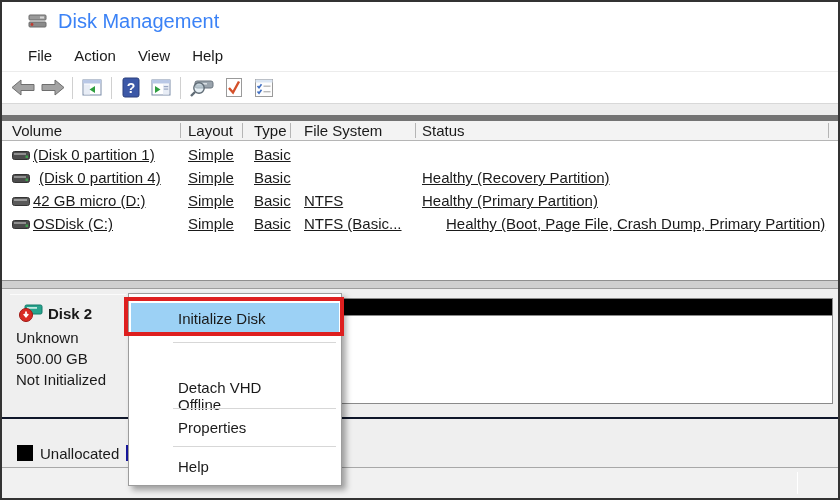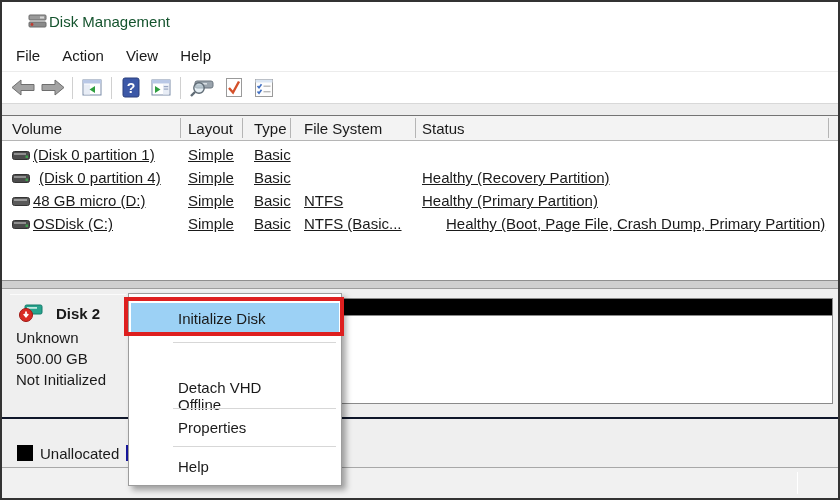--- a/index.html
+++ b/index.html
@@ -4,49 +4,49 @@
 <style>
   * { margin:0; padding:0; box-sizing:border-box; }
   html,body { width:840px; height:500px; font-family:"Liberation Sans", sans-serif; background:#fff; }
   .window {
     position:relative; width:840px; height:500px;
     border:2px solid #333; background:#fff; overflow:hidden;
     display:flex; flex-direction:column;
   }
   
   .titlebar { height:38px; display:flex; align-items:center; padding-left:26px; background:#fff; flex:0 0 auto; }
-  .titlebar .title { font-size:15px; color:#14532d; margin-left:1px; }
-  
-  .menubar { height:31px; display:flex; align-items:center; padding-left:3px; background:#fff; flex:0 0 auto; }
+  .titlebar .title { font-size:20px; color:#3b82f6; margin-left:10px; }
+  
+  .menubar { height:31px; display:flex; align-items:center; padding-left:15px; background:#fff; flex:0 0 auto; }
   .menubar .mitem { font-size:15px; color:#1a1a1a; padding:4px 11px; cursor:default; }
   
   .toolbar { height:33px; display:flex; align-items:center; padding-left:6px; background:#fff;
              border-top:1px solid #ececec; border-bottom:1px solid #d8d8d8; flex:0 0 auto; }
   .tbtn { display:flex; align-items:center; justify-content:center; width:30px; height:26px; }
   .tsep { width:1px; height:22px; background:#d0d0d0; margin:0 4px; }
   
   .strip { height:11px; background:#ededed; flex:0 0 auto; }
   
   .thead { position:relative; height:26px; background:#f3f3f3;
-           border-top:1px solid #737373; border-bottom:1px solid #b5b5b5; flex:0 0 auto; }
+           border-top:6px solid #737373; border-bottom:1px solid #b5b5b5; flex:0 0 auto; }
   .thead .hcell { position:absolute; top:0; height:100%; display:flex; align-items:center;
                   font-size:15px; color:#1a1a1a; }
   .colsep { position:absolute; top:2px; bottom:2px; width:1px; background:#b5b5b5; }
   .tlist { position:relative; height:139px; background:#fff; flex:0 0 auto; }
   .trow { position:absolute; left:0; right:0; height:23px; }
   .tcell { position:absolute; top:0; height:23px; display:flex; align-items:center;
            font-size:15px; color:#1a1a1a; white-space:nowrap;text-decoration:underline; }
   .diskglyph { position:absolute; left:10px; top:8px; }
   
   .splitter { height:9px; background:#cfcfcf; border-top:1px solid #8f8f8f; border-bottom:1px solid #9d9d9d; flex:0 0 auto; }
   
   .diskview { position:relative; height:128px; background:#efefef; flex:0 0 auto; }
   .diskinfo { position:absolute; left:8px; top:5px; width:116px; height:118px; border-top:1px solid #fbfbfb; }
   .diskinfo .row1 { display:flex; align-items:center; margin:9px 0 4px 8px; }
-  .diskinfo .dname { font-size:15px; font-weight:bold; color:#1a1a1a; margin-left:12px; }
+  .diskinfo .dname { font-size:15px; font-weight:bold; color:#1a1a1a; margin-left:4px; }
   .diskinfo .dline { font-size:15px; color:#1a1a1a; margin-left:6px; line-height:21px; white-space:nowrap; }
   .diskgraphic { position:absolute; left:126px; top:9px; width:705px; height:106px;
                  border:1px solid #8a8a8a; background:#fff; }
   .banner { height:17px; background:#000; border-bottom:1px solid #8a8a8a; }
   
   .legendbar { position:relative; height:50px; background:#efefef; border-top:2px solid #0f172a; flex:0 0 auto;text-align:center; }
   .legswatch { position:absolute; width:16px; height:16px; top:26px; }
   .leglabel { position:absolute; top:26px; font-size:15px; color:#1a1a1a; }
   
   .statusbar { position:relative; flex:1 1 auto; background:#f1f1f1; border-top:1px solid #a8a8a8; }
@@ -184,21 +184,21 @@
       <div class="tcell" style="left:186px">Simple</div>
       <div class="tcell" style="left:252px">Basic</div>
       <div class="tcell" style="left:302px"></div>
       <div class="tcell" style="left:420px">Healthy (Recovery Partition)</div>
     </div>
     <div class="trow" style="top:48px">
       <svg class="diskglyph" width="18" height="9" viewBox="0 0 18 9">
           <rect x="0.5" y="0.5" width="17" height="8" rx="2" fill="#5a5a5a" stroke="#333"></rect>
           <rect x="2" y="2" width="13" height="2" fill="#9c9c9c"></rect>
         </svg>
-      <div class="tcell" style="left:31px">48 GB micro (D:)</div>
+      <div class="tcell" style="left:31px">42 GB micro (D:)</div>
       <div class="tcell" style="left:186px">Simple</div>
       <div class="tcell" style="left:252px">Basic</div>
       <div class="tcell" style="left:302px">NTFS</div>
       <div class="tcell" style="left:420px">Healthy (Primary Partition)</div>
     </div>
     <div class="trow" style="top:71px">
       <svg class="diskglyph" width="18" height="9" viewBox="0 0 18 9">
           <rect x="0.5" y="0.5" width="17" height="8" rx="2" fill="#4c4c4c" stroke="#333"></rect>
           <rect x="2" y="2" width="12" height="2" fill="#8f8f8f"></rect>
           <rect x="13.5" y="4.5" width="2.5" height="2.5" fill="#3f9e4d"></rect>

